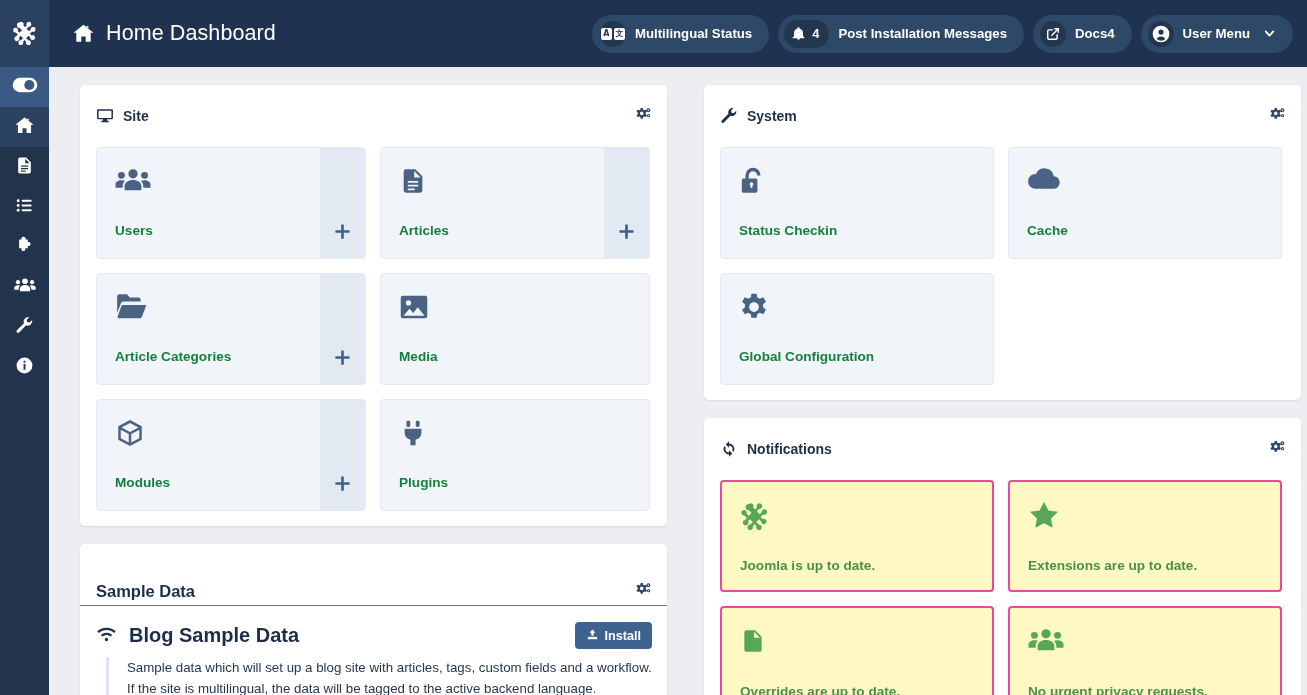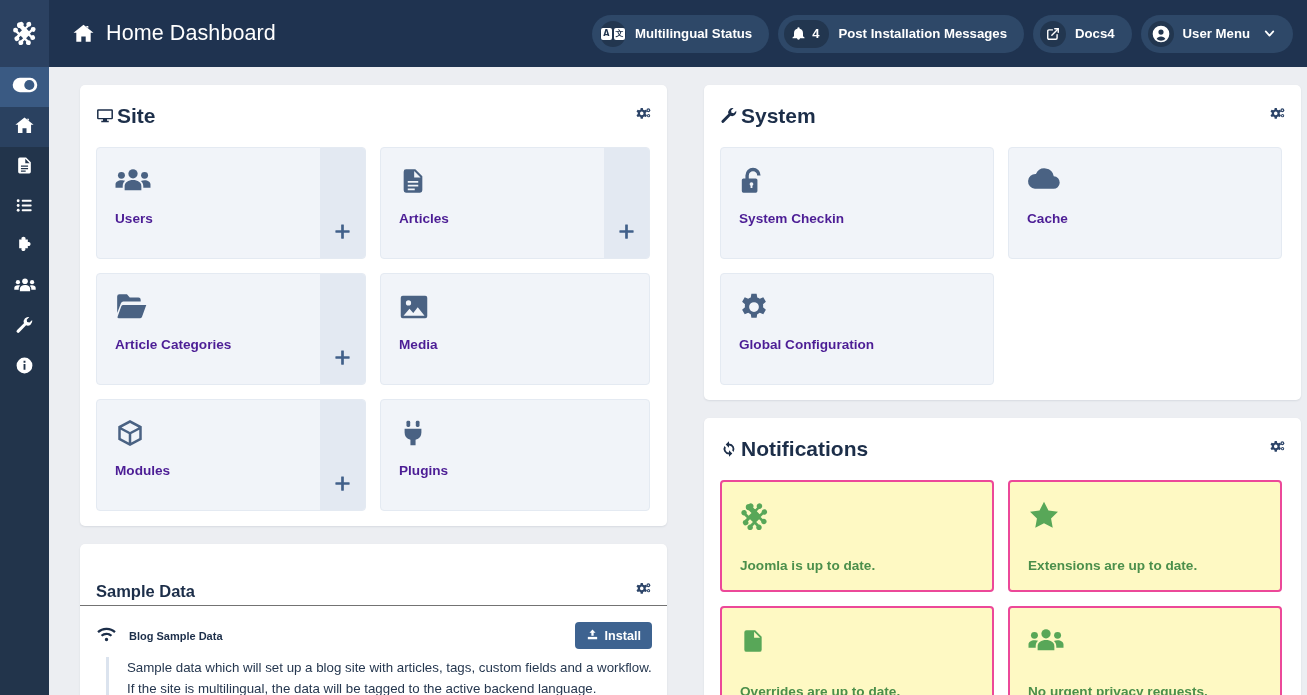--- a/index.html
+++ b/index.html
@@ -95,22 +95,22 @@
   .panel {
     background: #ffffff;
     border-radius: 5px;
     box-shadow: 0 1px 2px rgba(30,45,70,.10);
   }
   .panel-head {
     height: 62px; display: flex; align-items: center;
     padding: 0 15px 0 16px;
   }
   .panel-title {
-    display: flex; align-items: center; gap: 3px;
-    font-size: 21px; font-weight: bold; color: #1c2e49;
+    display: flex; align-items: center; gap: 9px;
+    font-size: 14px; font-weight: bold; color: #1c2e49;
   }
   .panel-title .ico { display: flex; color: #1c2e49; }
   .cogs { margin-left: auto; display: flex; cursor: pointer; color: #2c4col; color: #2c4468; }
 
   .panel-body { padding: 0 15px 15px 16px; }
   .grid2 { display: flex; flex-wrap: wrap; gap: 14px; }
 
   
   .qcard {
     width: 270px; height: 112px;
@@ -120,22 +120,22 @@
     position: relative;
     display: flex; cursor: pointer;
     overflow: hidden;
   }
   .qcard .qbody {
     flex: 1; padding: 18px 0 0 18px;
     display: flex; flex-direction: column; justify-content: space-between;
   }
   .qcard .qicon { color: #4a6283; display: flex; }
   .qcard .qlabel {
-    font-size: 13.6px; font-weight: bold; color: #4c1d95;
-    padding-bottom: 32px;
+    font-size: 13.6px; font-weight: bold; color: #15803d;
+    padding-bottom: 20px;
   }
   .qcard .qplus {
     width: 45px; background: #e3e9f2;
     display: flex; align-items: flex-end; justify-content: center;
     padding-bottom: 13px; color: #41608a;
   }
   .qcard.nop .qbody { padding-right: 18px; }
 
   
   .ncard {
@@ -157,21 +157,21 @@
   .sd-head {
     height: 62px; display: flex; align-items: flex-end;
     padding: 0 15px 4px 16px;
     border-bottom: 1px solid #737373;
   }
   .sd-head .t { font-size: 16.5px; font-weight: bold; color: #1c2e49; }
   .sd-item { padding: 16px 15px 18px 16px; position: relative; }
   .sd-row { display: flex; align-items: center; }
   .sd-name {
     display: flex; align-items: center; gap: 12px;
-    font-size: 11px; font-weight: bold; color: #1c2e49;
+    font-size: 20px; font-weight: bold; color: #1c2e49;
   }
   .sd-name .ico { color: #1c2e49; display: flex; }
   .install-btn {
     margin-left: auto;
     height: 27px; border-radius: 4px; background: #3e6390;
     color: #fff; font-size: 12.6px; font-weight: bold;
     display: flex; align-items: center; gap: 6px;
     padding: 0 11px; cursor: pointer;
   }
   .sd-desc {
@@ -531,21 +531,21 @@
       <div class="panel-body">
         <div class="grid2">
 
           <div class="qcard nop" style="width:274px;">
             <div class="qbody">
               <span class="qicon">
                 <svg width="28" height="30" viewBox="0 0 24 24" fill="#4a6283">
                     <path d="M8.4 7.2a3.6 3.6 0 1 1 7.2 0h2.9a6.5 6.5 0 1 0-13 0v2.6H3.8a1.4 1.4 0 0 0-1.4 1.4v9.4a1.4 1.4 0 0 0 1.4 1.4h10.6a1.4 1.4 0 0 0 1.4-1.4v-9.4a1.4 1.4 0 0 0-1.4-1.4H8.4zm.7 7.4a1.6 1.6 0 0 1 3.2 0c0 .6-.3 1.1-.8 1.4v1.9h-1.6v-1.9a1.6 1.6 0 0 1-.8-1.4z"></path>
                   </svg>
               </span>
-              <span class="qlabel">System Checkin</span>
+              <span class="qlabel">Status Checkin</span>
             </div>
           </div>
 
           <div class="qcard nop" style="width:274px;">
             <div class="qbody">
               <span class="qicon">
                 <svg width="34" height="26" viewBox="0 0 24 17" fill="#4a6283">
                     <path d="M18.9 6.6A6.6 6.6 0 0 0 6.3 5 5.2 5.2 0 0 0 5.6 15.4h12.9a4.4 4.4 0 0 0 .4-8.8z"></path>
                   </svg>
               </span>

